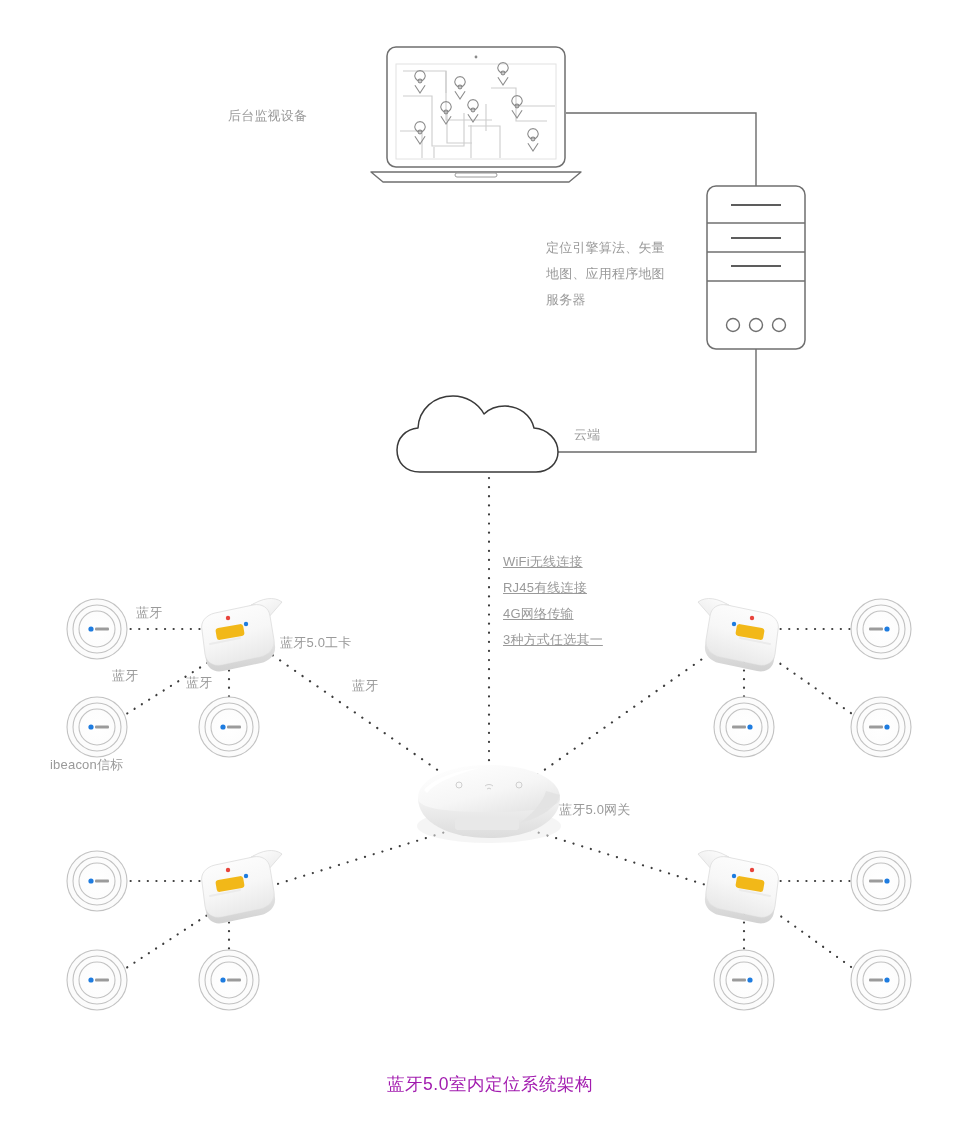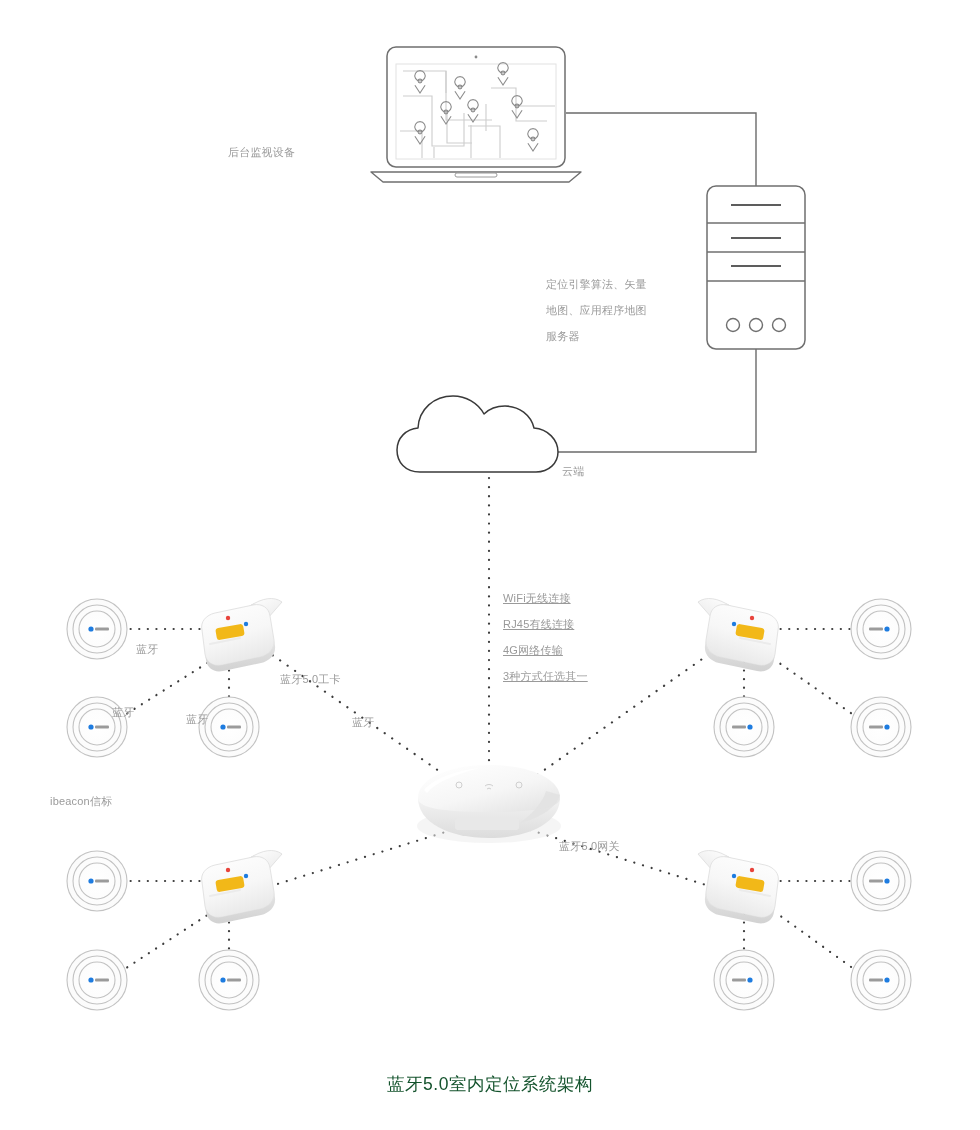--- a/index.html
+++ b/index.html
@@ -20,33 +20,32 @@
   #diagram-svg {
     position: absolute;
     left: 0;
     top: 0;
     width: 980px;
     height: 1130px;
   }
   .lbl {
     position: absolute;
     color: #9a9a9a;
-    font-size: 11px;
+    font-size: 13px;
     line-height: 26px;
     white-space: pre;
     letter-spacing: 0.2px;
-    margin-top: 36px;
   }
   #title-caption {
     position: absolute;
     left: 0;
     top: 1072px;
     width: 980px;
     text-align: center;
-    color: #14532d;
+    color: #a21caf;
     font-size: 17.5px;
     letter-spacing: 0.5px;
   }
   .multiline {
     white-space: pre-line;
   }
 </style>
 </head>
 <body>
 
@@ -359,21 +358,21 @@
       </g>
     </g>
   </svg>
 
   <div class="lbl" style="left:228px; top:103px;">后台监视设备</div>
 
   <div class="lbl multiline" style="left:546px; top:235px;">定位引擎算法、矢量
 地图、应用程序地图
 服务器</div>
 
-  <div class="lbl" style="left:562px; top:422px;">云端</div>
+  <div class="lbl" style="left:574px; top:422px;">云端</div>
 
   <div class="lbl multiline" style="left:503px; top:549px;text-decoration:underline;">WiFi无线连接
 RJ45有线连接
 4G网络传输
 3种方式任选其一</div>
 
   <div class="lbl" style="left:559px; top:797px;">蓝牙5.0网关</div>
 
   <div class="lbl" style="left:280px; top:630px;">蓝牙5.0工卡</div>
 

